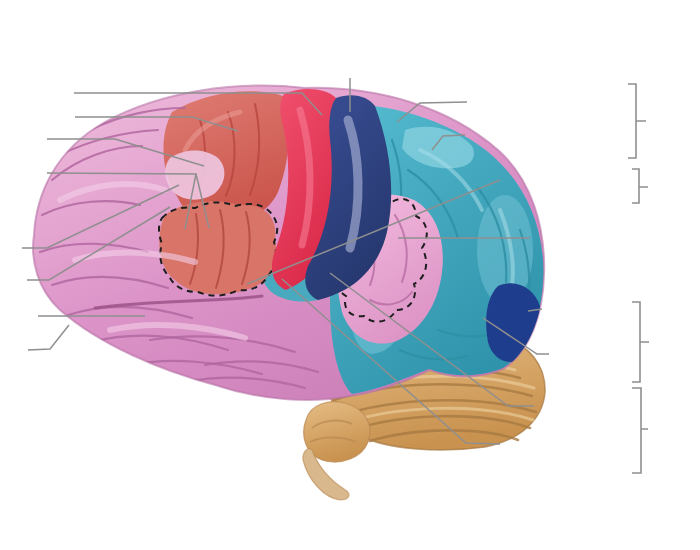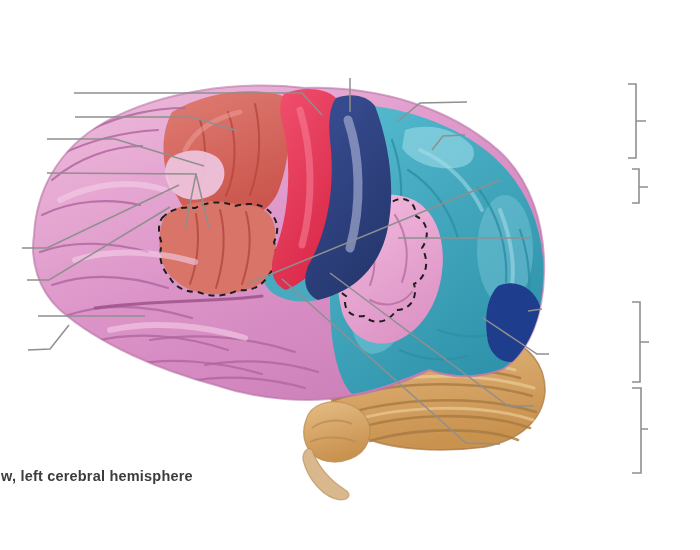--- a/index.html
+++ b/index.html
@@ -205,14 +205,13 @@
         <polyline points="549,354 537,354 483,318" fill="none" stroke="#8f8f8f" stroke-width="1.5"></polyline>
         <polyline points="534,406 508,406 330,273" fill="none" stroke="#8f8f8f" stroke-width="1.5"></polyline>
         <polyline points="500,444 466,443 282,279" fill="none" stroke="#8f8f8f" stroke-width="1.5"></polyline>
         <path d="M 628 84 L 636 84 L 636 158 L 628 158 M 636 121 L 646 121" fill="none" stroke="#8f8f8f" stroke-width="1.6"></path>
         <path d="M 632 169 L 639 169 L 639 203 L 632 203 M 639 187 L 648 187" fill="none" stroke="#8f8f8f" stroke-width="1.6"></path>
         <path d="M 632 302 L 640 302 L 640 382 L 632 382 M 640 342 L 649 342" fill="none" stroke="#8f8f8f" stroke-width="1.6"></path>
         <path d="M 632 388 L 641 388 L 641 473 L 632 473 M 641 429 L 648 429" fill="none" stroke="#8f8f8f" stroke-width="1.6"></path>
       </g>
   </svg>
 
-  <div class="caption">w, left cerebral hemisphere</div>
 </div>
 
 </body></html>

